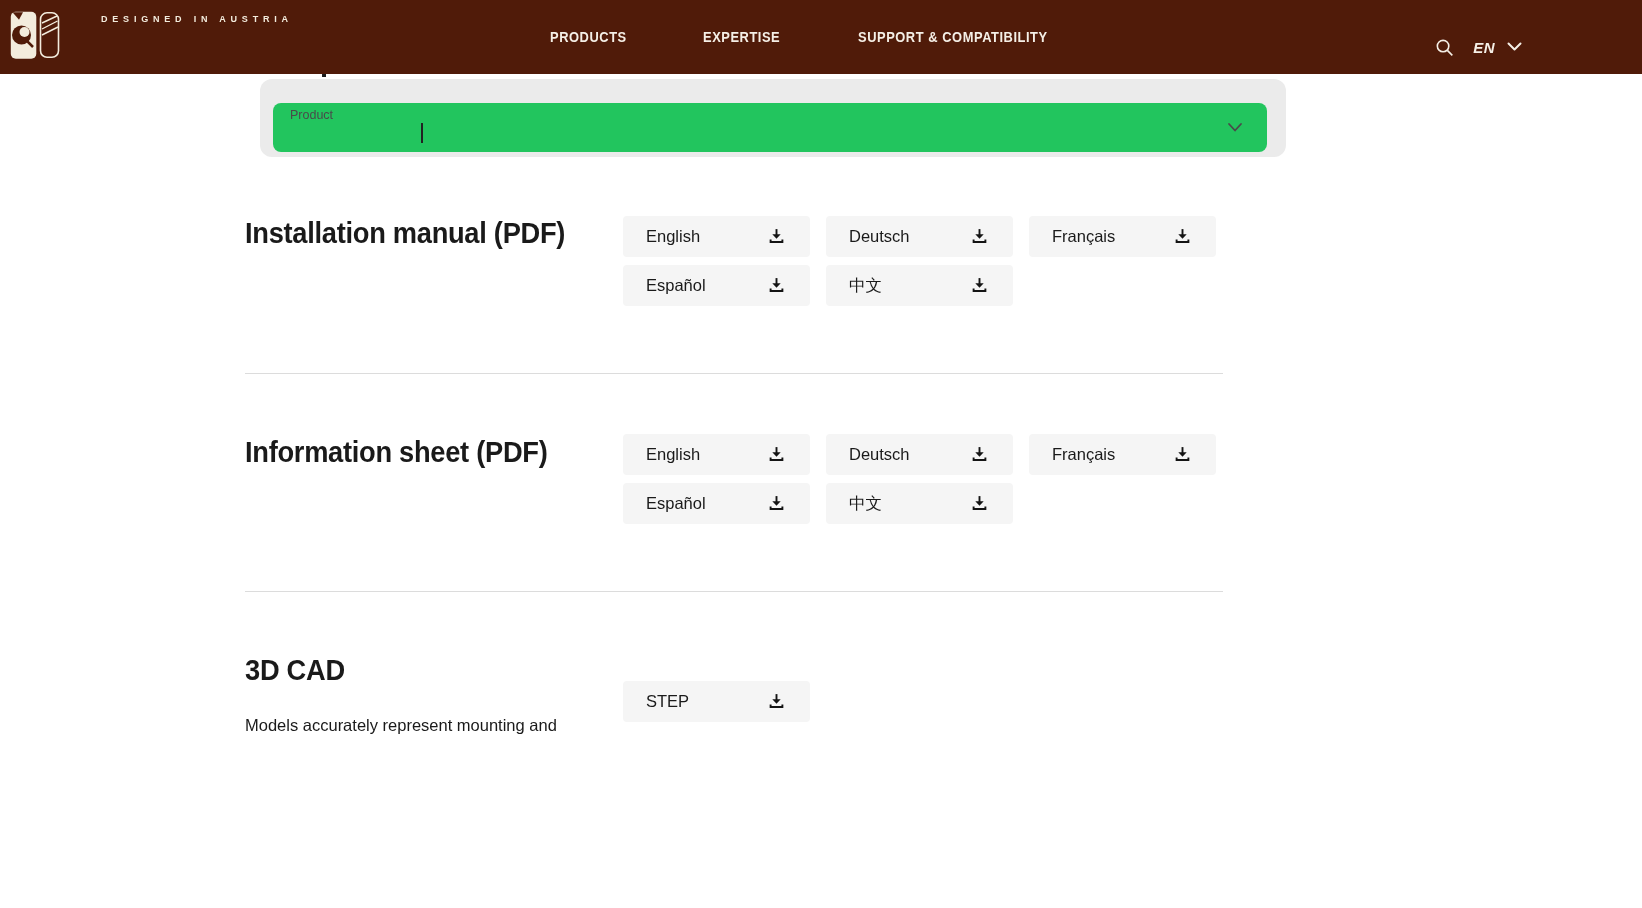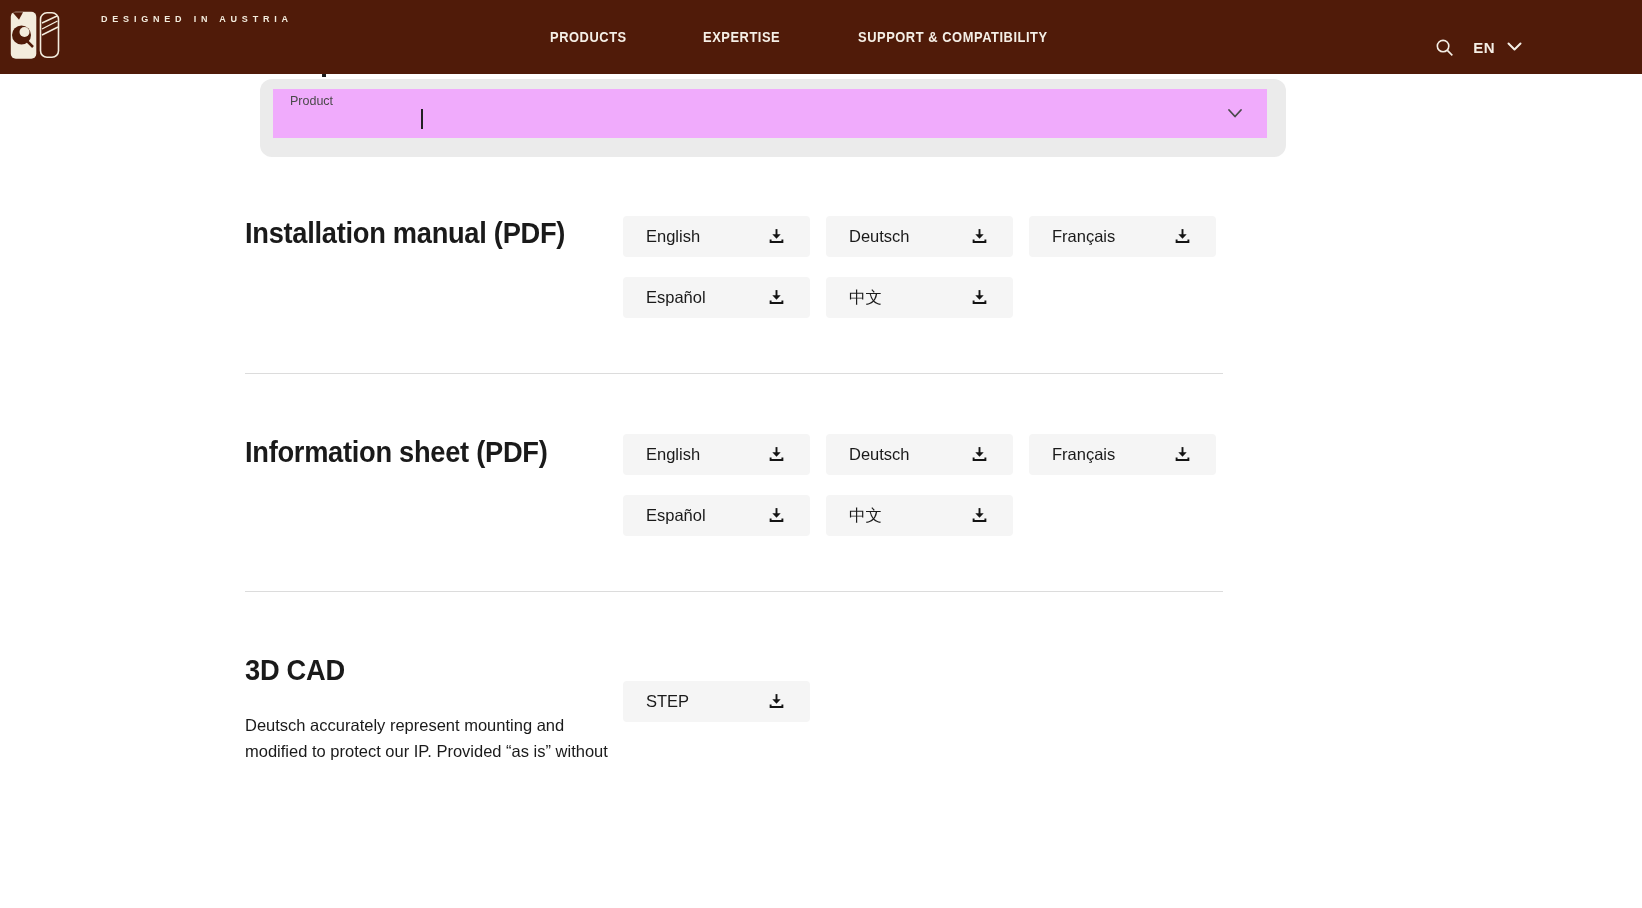--- a/index.html
+++ b/index.html
@@ -33,40 +33,40 @@
     position:absolute; top:0; height:74px; display:flex; align-items:center;
     color:#f5efe6; font-weight:700; font-size:14px; letter-spacing:0.6px;
     transform:scaleX(0.92); transform-origin:left center; cursor:pointer;
     white-space:nowrap;
   }
   .nav-products   { left:550px; }
   .nav-expertise  { left:703px; }
   .nav-support    { left:858px; }
   .header-right {
     position:absolute; right:120px; top:0; height:94px;
-    display:flex; align-items:center; gap:18px;
+    display:flex; align-items:center; gap:18px;font-style:italic;
   }
   .search-btn { display:flex; align-items:center; cursor:pointer; }
   .lang { display:flex; align-items:center; gap:12px; cursor:pointer; }
   .lang-code { font-weight:700; font-size:15px; color:#f5efe6; letter-spacing:0.5px; }
 
   
   .clipped-fragment {
     position:absolute; left:320px; top:45px; z-index:1;
     font-size:29px; font-weight:700; color:#1a1a1a;
   }
 
   
   .card {
     position:absolute; left:260px; top:79px; width:1026px; height:78px;
     background:#ebebeb; border-radius:12px; z-index:5;
   }
   .selector {
-    position:absolute; left:13px; top:10px; width:994px; height:49px;
-    background:#f0abfc; border-radius:0; cursor:text;
+    position:absolute; left:13px; top:24px; width:994px; height:49px;
+    background:#22c55e; border-radius:8px; cursor:text;
   }
   .selector-label {
     position:absolute; left:17px; top:5px; font-size:12.5px; color:#4a4a4a;
   }
   .selector-input {
     position:absolute; left:16px; top:22px; width:600px;
     border:none; outline:none; background:transparent; padding:0;
     font-size:16.5px; color:#111; font-family:"Liberation Sans", sans-serif;
   }
   .caret { position:absolute; left:148px; top:20px; width:1.5px; height:20px; background:#222; }
@@ -77,21 +77,21 @@
     position:absolute; left:245px; margin:0;
     font-size:29px; line-height:32px; font-weight:700; letter-spacing:-0.3px;
     transform:scaleX(0.94); transform-origin:left top; white-space:nowrap;
   }
   .title-1 { top:217px; }
   .title-2 { top:436px; }
   .title-3 { top:654px; }
 
   .btn-grid {
     position:absolute; left:623px;
-    display:grid; grid-template-columns:repeat(3,187px); gap:20px 16px;
+    display:grid; grid-template-columns:repeat(3,187px); gap:8px 16px;
   }
   .grid-1 { top:216px; }
   .grid-2 { top:434px; }
   .grid-3 { top:681px; }
 
   .dl-btn {
     width:187px; height:41px; background:#f5f5f5; border:none; border-radius:4px;
     display:flex; align-items:center; justify-content:space-between;
     padding:0 24px 0 23px; font-size:16.5px; color:#1a1a1a;
     font-family:"Liberation Sans", sans-serif; cursor:pointer;
@@ -263,15 +263,14 @@
     <span>STEP</span>
     <svg width="19" height="19" viewBox="0 0 20 20">
         <path d="M10 2.2v6.3" stroke="#141414" stroke-width="2"></path>
         <path d="M5.6 7.6h8.8L10 12.4z" fill="#141414"></path>
         <path d="M3.8 13.2v2.6h12.4v-2.6" stroke="#141414" stroke-width="2" fill="none"></path>
       </svg>
   </button>
 </div>
 
 <div class="note">
-  <div>Deutsch accurately represent mounting and</div>
-  <div>modified to protect our IP. Provided “as is” without</div>
+  <div>Models accurately represent mounting and</div>
 </div>
 
 </body></html>

